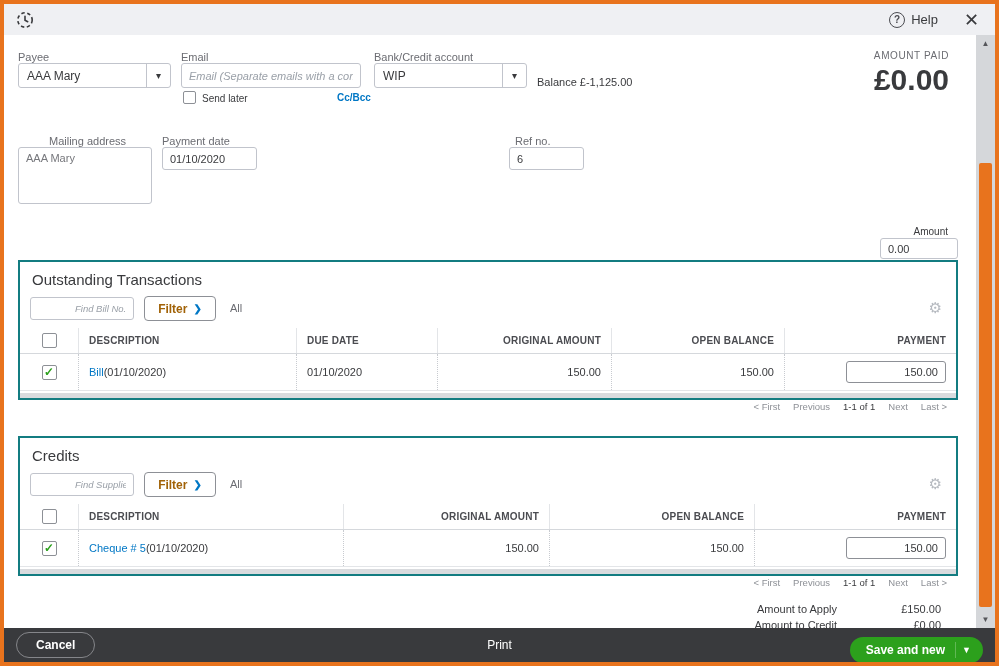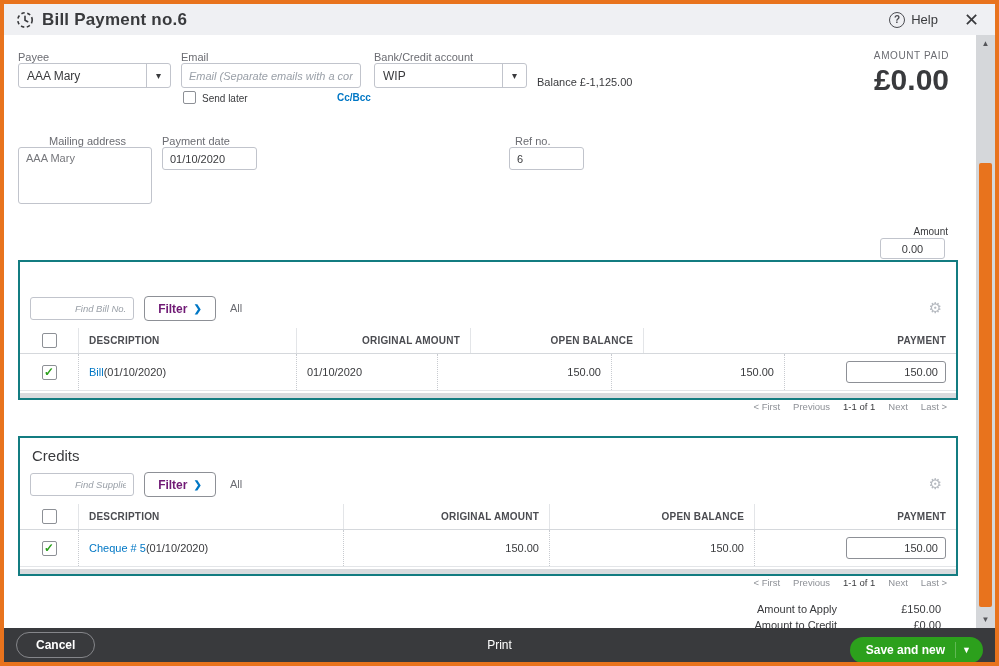--- a/index.html
+++ b/index.html
@@ -57,33 +57,33 @@
   .mail-lbl { left:14px; top:131px;padding-left:31px; }
   .mail-box { position:absolute; left:14px; top:143px; width:134px; height:57px;
     border:1px solid #c1c4cc; border-radius:3px; font-size:11px; color:#76777c;
     padding:4px 7px; resize:none; background:#fff; }
   .date-lbl { left:158px; top:131px; }
   .date-inp { left:158px; top:143px; width:95px; height:23px; font-size:11px; }
   .ref-lbl { left:505px; top:131px;padding-left:6px; }
   .ref-inp { left:505px; top:143px; width:75px; height:23px; font-size:11px; }
 
   .amt-lbl { position:absolute; right:47px; top:222px; font-size:10px; color:#393a3d; }
-  .amt-inp { left:876px; top:234px; width:65px; height:21px; font-size:11px; text-align:center; }
+  .amt-inp { left:876px; top:234px; width:78px; height:21px; font-size:11px; text-align:left; }
 
   
   .section-box { position:absolute; left:14px; width:940px; height:140px;
     border:2px solid #137c81; background:#fff; }
   .sec-outstanding { top:256px; }
   .sec-credits { top:432px; }
   .sec-title { position:absolute; left:12px; top:9px; font-size:15px; color:#393a3d; }
   .find-inp { left:10px; top:35px; width:104px; height:23px; font-size:9.5px;padding-left:44px; }
   .filter-btn { position:absolute; left:124px; top:34px; width:72px; height:25px;
     border:1px solid #8d9096; border-radius:4px; background:#fff; display:flex;
     align-items:center; justify-content:center; gap:6px; cursor:pointer; }
-  .filter-btn .f-lbl { font-size:12px; font-weight:bold; color:#701a75;text-align:center; }
+  .filter-btn .f-lbl { font-size:12px; font-weight:bold; color:#a16207;text-align:center; }
   .filter-btn .f-chev { font-size:10px; color:#0077c5; font-weight:bold; }
   .all-lbl { position:absolute; left:210px; top:40px; font-size:11px; color:#6b6c72; }
   .gear { position:absolute; right:14px; top:38px; font-size:15px; color:#b6bac0; cursor:pointer; line-height:1; }
 
   .tbl { position:absolute; left:0; right:0; top:66px; }
   .tbl-head { display:flex; border-bottom:1px solid #d5d8dc; height:26px; align-items:center; }
   .tbl-row { display:flex; height:37px; align-items:center; border-bottom:1px solid #e3e5e8; }
   .th { font-size:10px; font-weight:bold; color:#4b4c51; letter-spacing:.2px; padding:0 10px;
     border-left:1px solid #e3e5e8; height:100%; display:flex; align-items:center; }
   .td { font-size:11px; color:#393a3d; padding:0 10px; border-left:1px dotted #c8cbd0;
@@ -139,21 +139,20 @@
 
 <div class="window">
 
   <div class="titlebar">
     <span class="clock-icon">
       <svg width="18" height="18" viewBox="0 0 18 18">
         <circle cx="9" cy="9" r="7.2" fill="none" stroke="#393a3d" stroke-width="1.6" stroke-dasharray="3.4 2.6"></circle>
         <path d="M9 5.2v4l2.7 1.5" stroke="#393a3d" stroke-width="1.6" fill="none" stroke-linecap="round"></path>
       </svg>
     </span>
-    <span class="title">Bill Payment no.6</span>
     <span class="titlebar-spacer"></span>
     <span class="help-wrap">
       <span class="help-circle">?</span>
       <span class="help-text">Help</span>
     </span>
     <span class="close-x">✕</span>
   </div>
 
   <span class="lbl payee-lbl">Payee</span>
   <div class="select payee-sel">
@@ -185,34 +184,36 @@
   <span class="lbl date-lbl">Payment date</span>
   <input class="inp date-inp" value="01/10/2020" style="">
 
   <span class="lbl ref-lbl">Ref no.</span>
   <input class="inp ref-inp" value="6" style="">
 
   <span class="amt-lbl">Amount</span>
   <input class="inp amt-inp" value="0.00" style="">
 
   <div class="section-box sec-outstanding">
+    <div class="sec-title">Outstanding Transactions</div>
     <input class="inp find-inp" placeholder="Find Bill No." style="">
     <div class="filter-btn">
       <span class="f-lbl">Filter</span>
       <span class="f-chev">❯</span>
     </div>
     <span class="all-lbl">All</span>
     <span class="gear">⚙</span>
 
     <div class="tbl">
       <div class="tbl-head">
         <div class="th col-check">
             <span class="chk"></span>
           </div>
         <div class="th ot-desc">DESCRIPTION</div>
+        <div class="th ot-due">DUE DATE</div>
         <div class="th ot-orig num">ORIGINAL AMOUNT</div>
         <div class="th ot-open num">OPEN BALANCE</div>
         <div class="th ot-pay num">PAYMENT</div>
       </div>
       <div class="tbl-row">
         <div class="td col-check">
             <span class="chk checked"></span>
           </div>
         <div class="td ot-desc">
             <span class="desc-link">Bill</span>

